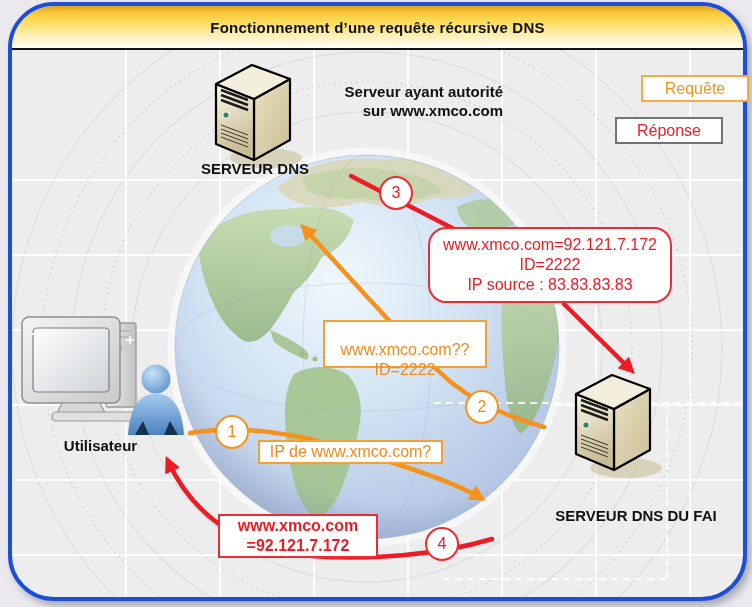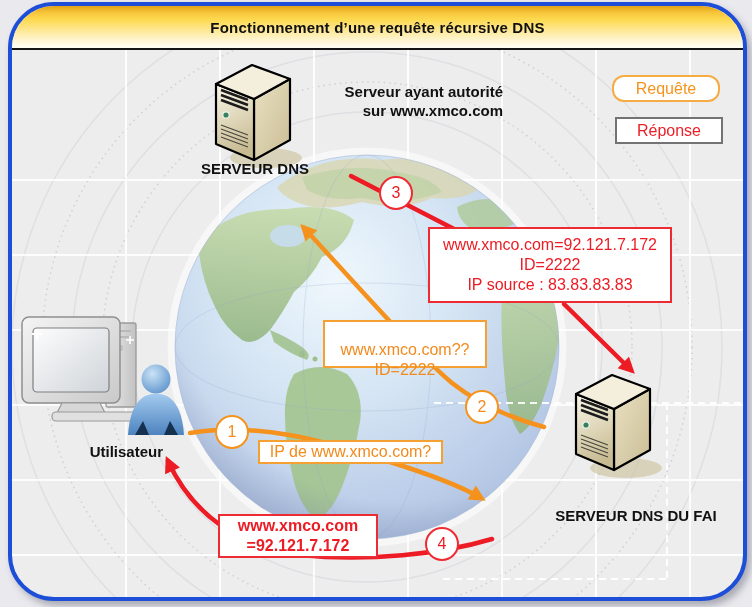--- a/index.html
+++ b/index.html
@@ -191,30 +191,30 @@
           <path d="M188,431 C255,420 320,438 385,459 C430,473 462,486 479,496" stroke="#F5921D" stroke-width="4.5" marker-end="url(#ahO)"></path>
           <path d="M542,425 C512,417 478,403 450,381 C415,352 345,272 302,226" stroke="#F5921D" stroke-width="4.5" marker-end="url(#ahO)"></path>
           <path d="M349,174 L454,228" stroke="#EC1B24" stroke-width="4.5"></path>
           <path d="M562,302 L629,368" stroke="#EC1B24" stroke-width="4.5" marker-end="url(#ahR)"></path>
           <path d="M490,537 C440,552 365,560 298,553 C238,546 190,512 166,459" stroke="#EC1B24" stroke-width="4.5" marker-end="url(#ahR)"></path>
         </g>
       </g>
     </svg>
   </div>
 
-  <div class="legend-box requete" style="left:612px;top:75px;border-radius:12px;">Requête</div>
+  <div class="legend-box requete" style="left:641px;top:75px;">Requête</div>
   <div class="legend-box reponse" style="left:615px;top:117px;">Réponse</div>
 
   <div class="node-label" style="left:185px;top:160px;width:140px;">SERVEUR DNS</div>
   <div class="note" style="left:313px;top:82px;width:190px;">Serveur ayant autorité
 sur www.xmco.com</div>
-  <div class="node-label" style="left:30px;top:437px;width:125px;text-align:right;padding-left:8px;margin-top:6px;">Utilisateur</div>
+  <div class="node-label" style="left:30px;top:437px;width:125px;text-align:center;padding-left:8px;">Utilisateur</div>
   <div class="node-label" style="left:538px;top:473px;width:196px;margin-top:34px;">SERVEUR DNS DU FAI</div>
 
-  <div class="msg-box red" style="left:428px;top:227px;width:244px;height:76px;padding-top:6px;">
+  <div class="msg-box red" style="left:428px;top:227px;width:244px;height:76px;padding-top:6px;border-radius:18px;">
     <div class="line">www.xmco.com=92.121.7.172</div>
     <div class="line">ID=2222</div>
     <div class="line">IP source : 83.83.83.83</div>
   </div>
   <div class="msg-box orange" style="left:323px;top:320px;width:164px;height:48px;padding-top:18px;">
     <div class="line">www.xmco.com??</div>
     <div class="line">ID=2222</div>
   </div>
   <div class="msg-box orange" style="left:258px;top:440px;width:185px;height:24px;">
     <div class="line">IP de www.xmco.com?</div>

